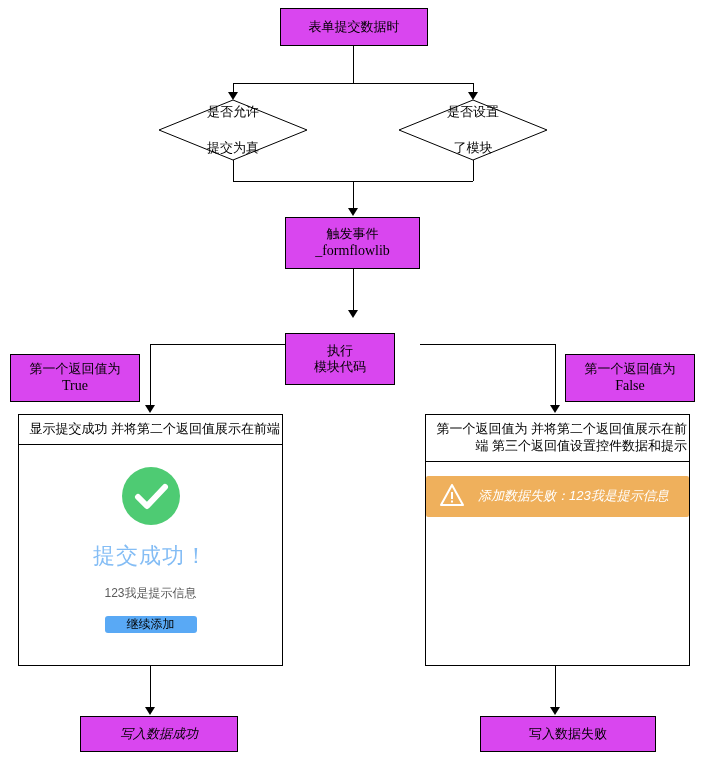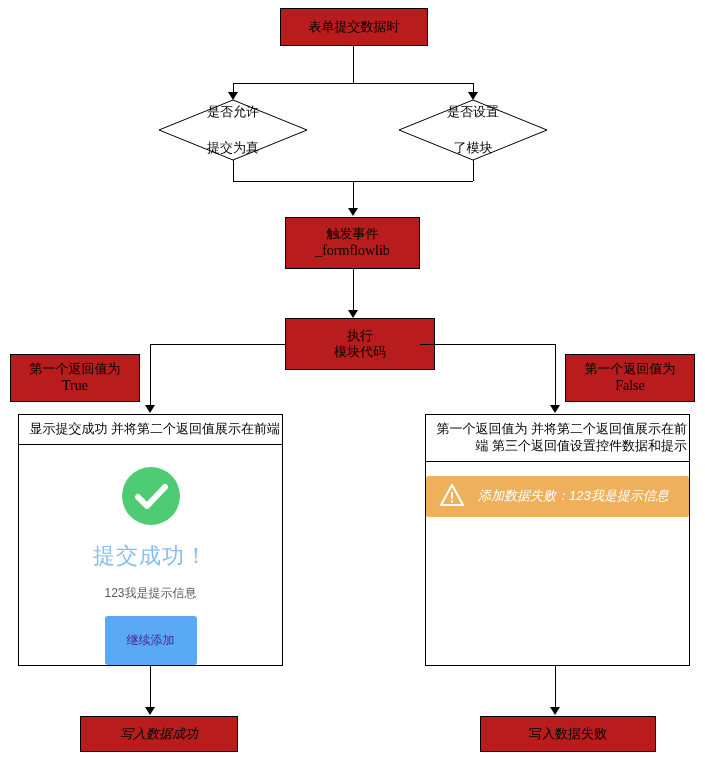--- a/index.html
+++ b/index.html
@@ -6,21 +6,21 @@
   body{
     width:705px;height:758px;position:relative;overflow:hidden;
     font-family:"Liberation Sans","DejaVu Sans",sans-serif;
     color:#000;
   }
   .canvas{position:absolute;left:0;top:0;width:705px;height:758px;}
 
   
   .node{
     position:absolute;box-sizing:border-box;
-    border:1px solid #000;background:#b91c1c;
+    border:1px solid #000;background:#d946ef;
     display:flex;flex-direction:column;align-items:center;justify-content:center;
     text-align:center;line-height:1.25;font-size:13px;
   }
   .node .ln{display:block;white-space:nowrap;}
   .serif{font-family:"Liberation Serif","DejaVu Serif",serif;font-size:14px;}
 
   
   .diamond{position:absolute;}
   .diamond svg{position:absolute;left:0;top:0;}
   .diamond .dtext{
@@ -52,22 +52,22 @@
   .check-circle{
     width:58px;height:58px;border-radius:50%;background:#4ECB73;
     margin-top:22px;position:relative;
   }
   .check-circle svg{position:absolute;left:0;top:0;}
   .success-title{
     margin-top:16px;font-size:22px;color:#84bdf5;letter-spacing:1px;
   }
   .success-sub{margin-top:14px;font-size:12px;color:#5a5a5a;}
   .primary-btn{
-    margin-top:14px;background:#59a9f5;color:#4c1d95;border:none;
-    font-size:12px;padding:16px 22px;border-radius:3px;cursor:pointer;
+    margin-top:14px;background:#59a9f5;color:#000000;border:none;
+    font-size:12px;padding:0 22px;border-radius:3px;cursor:pointer;
     font-family:inherit;
   }
 
   
   .alert{
     box-sizing:border-box;background:#efb05c;color:#fff;
     display:flex;align-items:center;gap:14px;
     padding:8px 14px;font-size:13px;border-radius:2px;font-style:italic;
   }
   .alert .warn{flex:0 0 auto;}
@@ -115,21 +115,21 @@
   <div class="arrow" style="left:348px;top:208px;"></div>
 
   <div class="node" style="left:285px;top:217px;width:135px;height:52px;">
     <span class="ln">触发事件</span>
     <span class="ln serif">_formflowlib</span>
   </div>
 
   <div class="vline" style="left:353px;top:269px;height:42px;"></div>
   <div class="arrow" style="left:348px;top:310px;"></div>
 
-  <div class="node" style="left:285px;top:318px;width:150px;height:52px;">
+  <div class="node" style="left:285px;top:333px;width:110px;height:52px;">
     <span class="ln">执行</span>
     <span class="ln">模块代码</span>
   </div>
 
   <div class="hline" style="left:150px;top:344px;width:135px;"></div>
   <div class="vline" style="left:150px;top:344px;height:62px;"></div>
   <div class="arrow" style="left:145px;top:405px;"></div>
 
   <div class="hline" style="left:420px;top:344px;width:135px;"></div>
   <div class="vline" style="left:555px;top:344px;height:62px;"></div>

